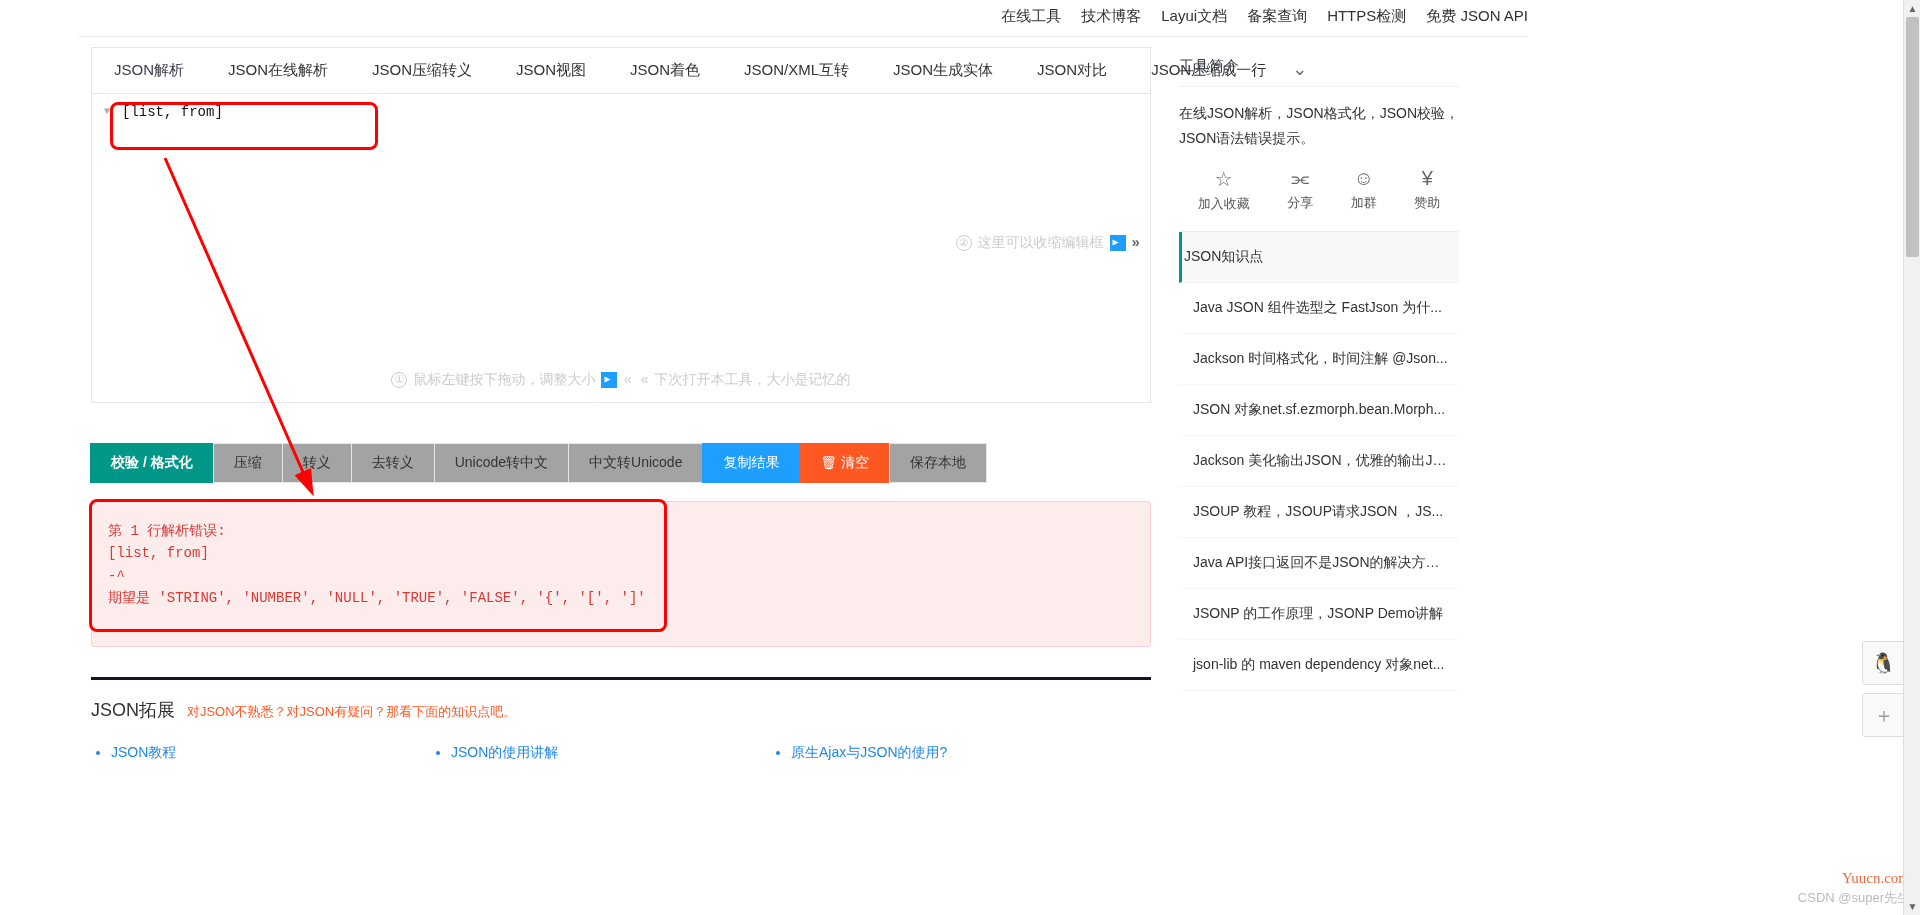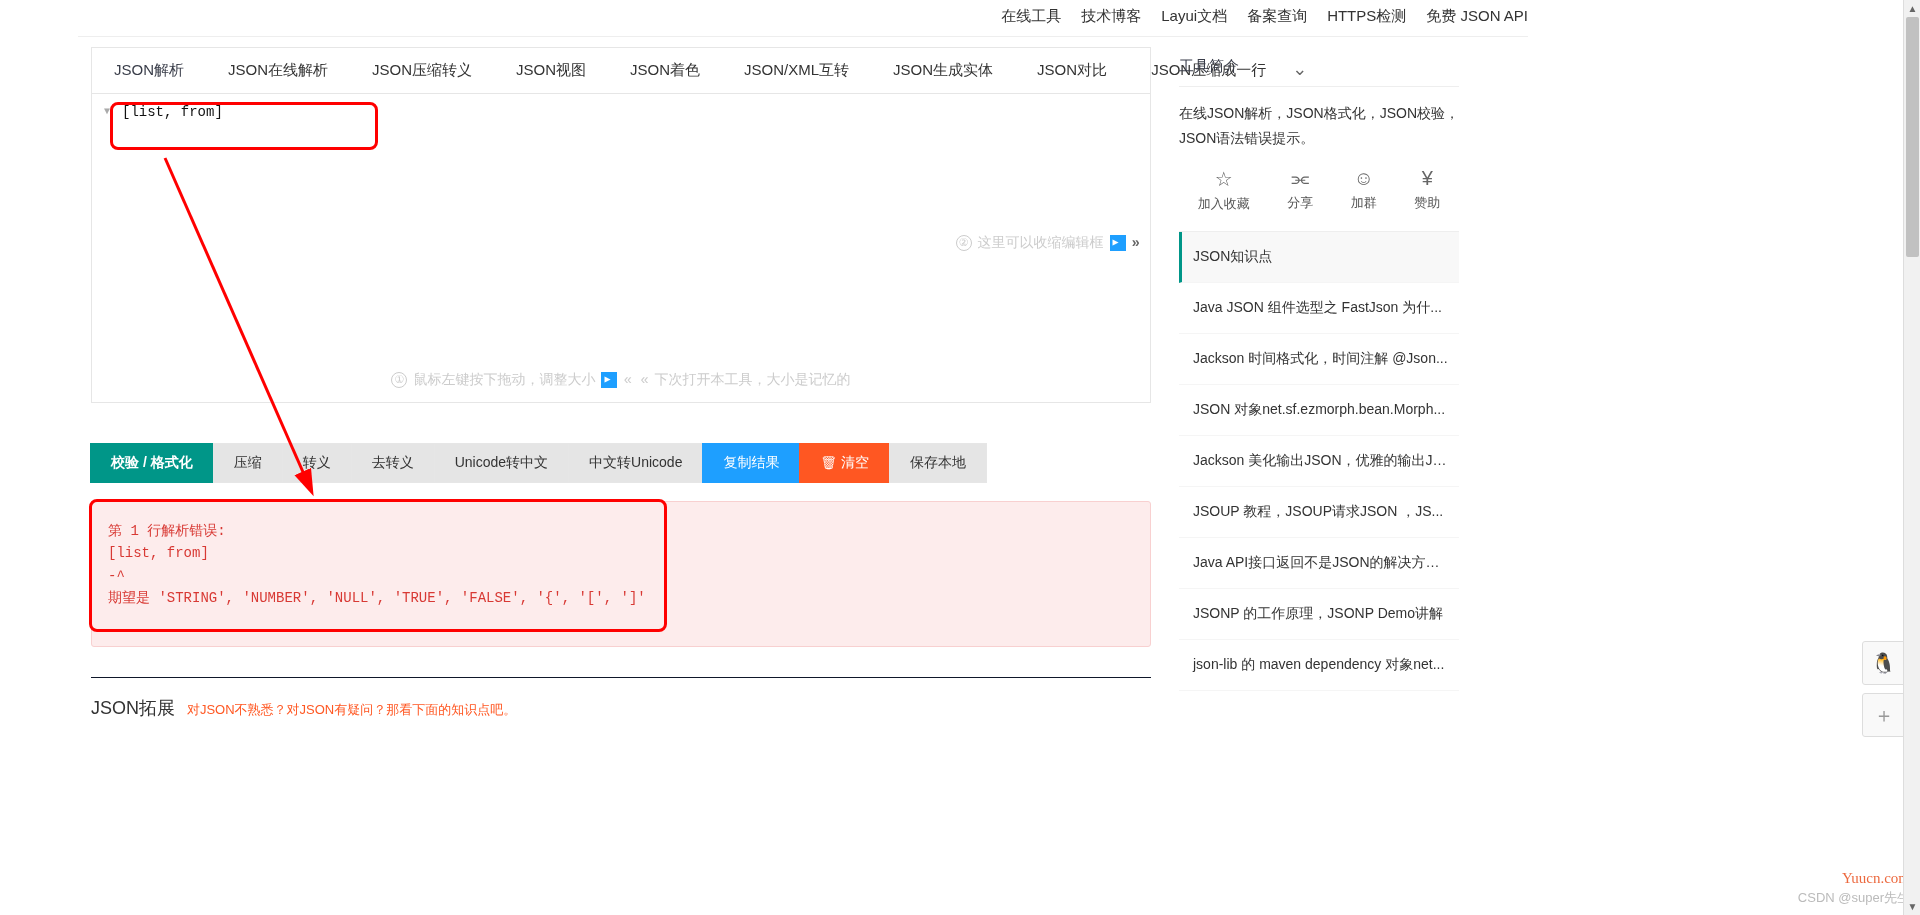--- a/index.html
+++ b/index.html
@@ -27,45 +27,45 @@
   .hint-collapse { position: absolute; right: 10px; top: 140px; color: #ccc; font-size: 14px; display: flex; align-items: center; gap: 6px; }
   .hint-collapse .num { display:inline-block; width:16px;height:16px;border:1px solid #ccc;border-radius:50%;font-size:11px;line-height:14px;text-align:center;}
   .blue-sq { display:inline-block; width:16px; height:16px; background:#1E9FFF; position:relative; }
   .blue-sq::after { content:"▶"; color:#fff; font-size:10px; position:absolute; left:3px; top:1px;}
   .dbl-arrow { color:#666; font-weight:bold; }
 
   .hint-resize { color:#ccc; font-size:14px; text-align:center; padding:7px 0; display:flex; justify-content:center; align-items:center; gap:6px;}
   .hint-resize .num { display:inline-block; width:16px;height:16px;border:1px solid #ccc;border-radius:50%;font-size:11px;line-height:14px;text-align:center;}
 
   .toolbar { display: flex; margin-top: 40px; }
-  .toolbar button { border:1px solid #e6e6e6; background:#e5e5e5; padding: 10px 20px; font-size:14px; cursor:pointer; margin-left:-1px; color:#333; font-family: inherit;}
+  .toolbar button { border:1px solid #e6e6e6; background:#a3a3a3; padding: 10px 20px; font-size:14px; cursor:pointer; margin-left:-1px; color:#333; font-family: inherit;}
   .toolbar button.primary { background:#009688; color:#fff; border-color:#009688; font-weight:bold;}
   .toolbar button.blue { background:#1E9FFF; color:#fff; border-color:#1E9FFF;}
   .toolbar button.orange { background:#FF5722; color:#fff; border-color:#FF5722;}
   .toolbar .trash { font-size:13px; margin-right:4px; }
 
   .error-panel { background:#fdecec; border:1px solid #f8d0d0; border-radius:3px; padding:18px 16px 36px; margin-top:18px; font-family:"Courier New",monospace; color:#d83934; font-size:14px; white-space:pre; line-height:1.6; position:relative;}
   .red-box-error { position:absolute; left:-3px; top:-3px; width:578px; height:133px; border:3px solid red; border-radius:8px; pointer-events:none; }
 
-  .ext-section { margin-top:30px; border-top:1px solid #0f172a; padding-top:18px;}
+  .ext-section { margin-top:30px; border-top:3px solid #0f172a; padding-top:18px;}
   .ext-title { font-size:18px; color:#333; display:inline-block; margin-right:8px;}
   .ext-sub { color:#FF5722; font-size:13px; }
   .ext-links { display:flex; gap:0; margin-top:22px; }
   .ext-col { width: 340px; }
   .ext-col li { list-style: disc; margin-left:20px; color:#1E88E5;}
   .ext-col a { color:#1E88E5; text-decoration:none; font-size:14px; }
 
   .side-title { font-size:15px; padding:10px 0; border-bottom:1px solid #eee; color:#393d49;}
   .side-desc { font-size:14px; color:#333; line-height:1.8; padding:14px 0 8px; }
   .side-actions { display:flex; justify-content:space-around; padding:8px 0 18px; border-bottom:1px solid #eee;}
   .side-act { text-align:center; color:#555; font-size:13px; cursor:pointer;}
   .side-act .ic { font-size:20px; display:block; margin-bottom:4px; color:#666;}
   .side-list { }
   .side-item { padding:16px 8px 16px 14px; border-bottom:1px solid #f5f5f5; font-size:14px; color:#333; white-space:nowrap; overflow:hidden; text-overflow:ellipsis; cursor:pointer;}
-  .side-item.active { border-left:3px solid #009688; background:#f8f8f8; padding-left:11px; }
+  .side-item.active { border-left:3px solid #009688; background:#f8f8f8; padding-left:2px; }
 
   svg.arrow-annot { position:absolute; left:70px; top:80px; pointer-events:none; }
 
   .float-buttons { position:fixed; right:14px; bottom:170px; width:44px; }
   .float-btn { width:44px;height:44px;border:1px solid #ddd;background:#f9f9f9;border-radius:3px;margin-bottom:8px;display:flex;align-items:center;justify-content:center;color:#999;font-size:20px;cursor:pointer;}
 
   .watermark1 { position:fixed; right:10px; bottom:28px; color:#e94f1d; font-size:15px; font-family: "Times New Roman", serif; opacity:0.85;}
   .watermark2 { position:fixed; right:10px; bottom:8px; color:#bbb; font-size:13px; pointer-events:none;}
 
   .browser-scrollbar { position:fixed; right:0; top:0; width:17px; height:100%; background:#f1f1f1; border-left:1px solid #ddd;}
@@ -146,20 +146,31 @@
               <marker id="ah" markerWidth="10" markerHeight="10" refX="6" refY="3" orient="auto">
                 <path d="M0,0 L0,6 L9,3 z" fill="red"></path>
               </marker>
             </defs>
           <line x1="95" y1="78" x2="240" y2="408" stroke="red" stroke-width="3" marker-end="url(#ah)"></line>
         </svg>
 
         <div class="ext-section">
           <span class="ext-title">JSON拓展</span>
           <span class="ext-sub">对JSON不熟悉？对JSON有疑问？那看下面的知识点吧。</span>
+          <div class="ext-links">
+            <ul class="ext-col">
+                <li><a>JSON教程</a></li>
+              </ul>
+            <ul class="ext-col">
+                <li><a>JSON的使用讲解</a></li>
+              </ul>
+            <ul class="ext-col">
+                <li><a>原生Ajax与JSON的使用?</a></li>
+              </ul>
+          </div>
         </div>
 
       </div>
 
       <aside class="right-col">
         <div class="side-title">工具简介</div>
         <div class="side-desc">在线JSON解析，JSON格式化，JSON校验，JSON语法错误提示。</div>
         <div class="side-actions">
           <div class="side-act"><span class="ic">☆</span><span>加入收藏</span></div>
           <div class="side-act"><span class="ic">⫘</span><span>分享</span></div>

